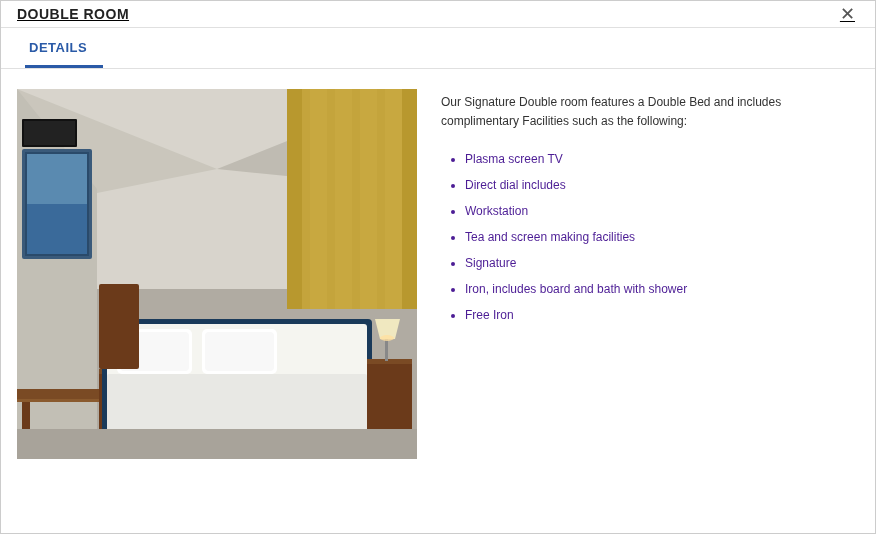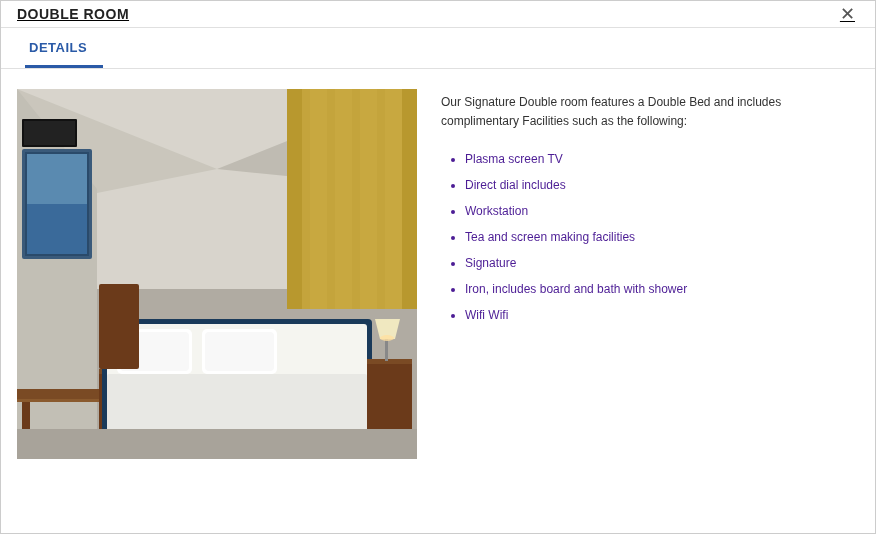--- a/index.html
+++ b/index.html
@@ -195,17 +195,17 @@
 
     <div class="room-details">
       <p class="room-description">Our Signature Double room features a Double Bed and includes complimentary Facilities such as the following:</p>
       <ul class="facilities-list">
         <li>Plasma screen TV</li>
         <li>Direct dial includes</li>
         <li>Workstation</li>
         <li>Tea and screen making facilities</li>
         <li>Signature</li>
         <li>Iron, includes board and bath with shower</li>
-        <li>Wifi Wifi</li>
+        <li>Free Iron</li>
       </ul>
     </div>
   </div>
 </div>
 
 </body></html>

